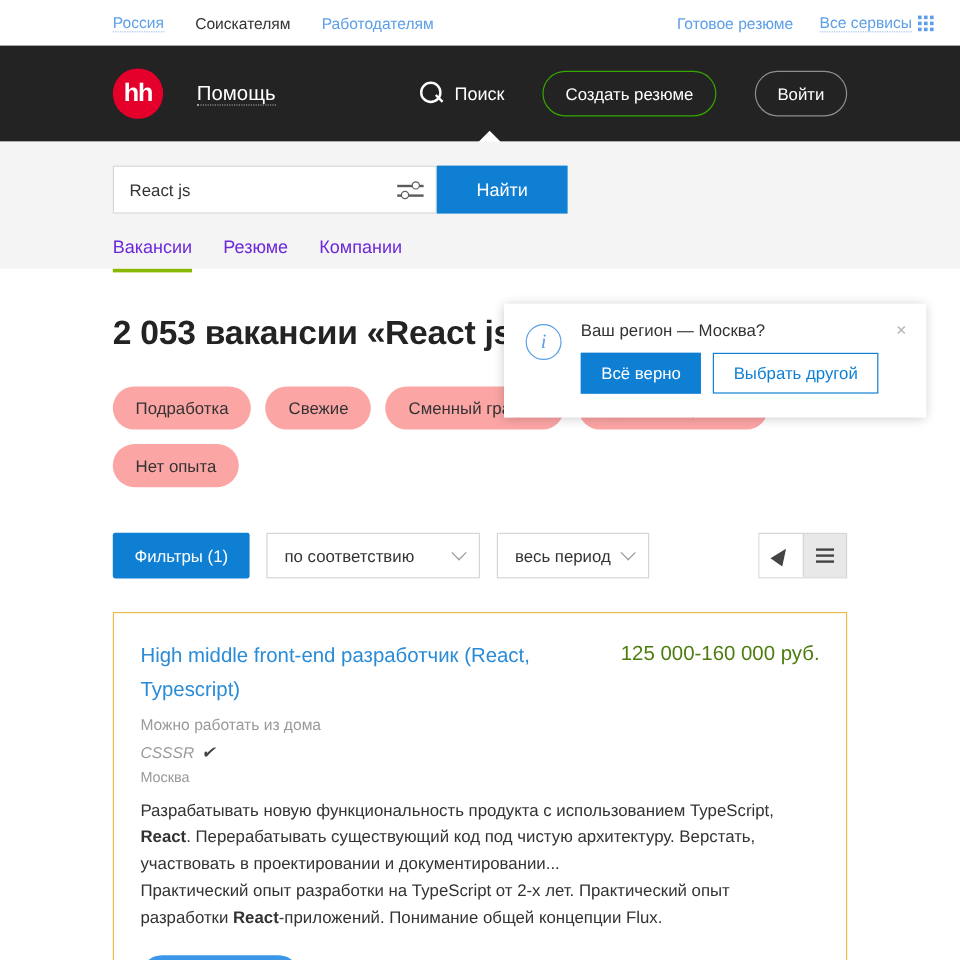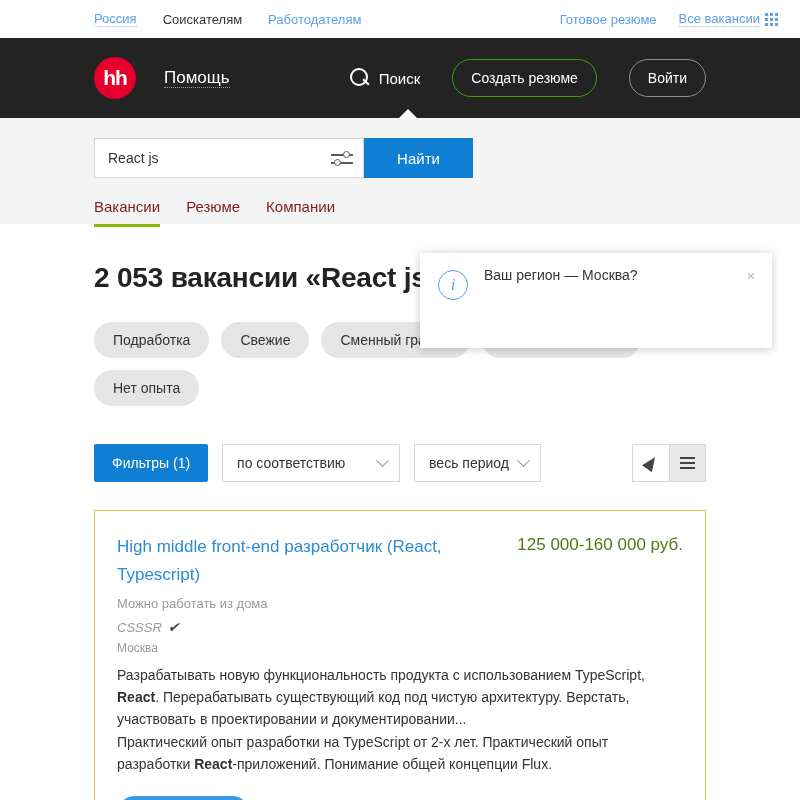--- a/index.html
+++ b/index.html
@@ -109,21 +109,21 @@
   .sliders b:nth-child(3) { top: 1px; left: 12px; }
   .sliders b:nth-child(4) { top: 9px; left: 3px; }
   .find-btn {
     width: 109px; height: 40px; background: #0f7fd4; color: #ffffff;
     border: none; font-size: 15px; cursor: pointer; font-family: inherit;
     text-align: center; padding-left: 0;
   }
   .tabsrow {
     display: flex; gap: 26px; margin-top: 20px; font-size: 15px;
   }
-  .tab { color: #7f1d1d; cursor: pointer; padding-bottom: 9px; border-bottom: 3px solid transparent; }
+  .tab { color: #6d28d9; cursor: pointer; padding-bottom: 9px; border-bottom: 3px solid transparent; }
   .tab.active { border-bottom-color: #8ab800; }
 
   
   .popup {
     position: absolute;
     left: 420px; top: 135px;
     width: 352px; height: 95px;
     background: #ffffff;
     box-shadow: 0 1px 9px rgba(0,0,0,0.22);
     display: flex; padding: 14px 14px 14px 18px;
@@ -151,21 +151,21 @@
   }
 
   
   .main { padding: 0 94px; background: #ffffff; }
   .page-title {
     font-size: 28px; font-weight: bold; color: #232323;
     padding-top: 38px; letter-spacing: -0.2px;
   }
   .chips { display: flex; flex-wrap: wrap; gap: 12px; margin-top: 28px; max-width: 560px; }
   .chip {
-    background: #e5e5e5; border-radius: 18px; padding: 10px 19px;
+    background: #fca5a5; border-radius: 18px; padding: 10px 19px;
     font-size: 14px; color: #333333; cursor: pointer; white-space: nowrap;
   }
 
   .controls { display: flex; align-items: center; margin-top: 38px; }
   .filters-btn {
     background: #0f7fd4; color: #ffffff; border: none;
     padding: 0 18px; height: 38px; font-size: 14px; cursor: pointer;
     font-family: inherit; border-radius: 2px;
   }
   .select-box {
@@ -223,21 +223,21 @@
 
 <div class="topbar">
   <div class="topbar-left">
     <span class="tb-link">Россия</span>
     <span class="tb-text">Соискателям</span>
     <span class="tb-link plain">Работодателям</span>
   </div>
   <div class="topbar-right">
     <span class="tb-link plain">Готовое резюме</span>
     <span class="all-services-wrap">
-      <span class="tb-link">Все вакансии</span>
+      <span class="tb-link">Все сервисы</span>
       <span class="grid-icon">
         <i></i>
           <i></i>
           <i></i>
           <i></i>
           <i></i>
           <i></i>
           <i></i>
           <i></i>
           <i></i>
@@ -277,20 +277,24 @@
   <div class="tabsrow">
     <span class="tab active">Вакансии</span>
     <span class="tab">Резюме</span>
     <span class="tab">Компании</span>
   </div>
 
   <div class="popup">
     <div class="info-icon">i</div>
     <div class="popup-body">
       <div class="popup-title">Ваш регион — Москва?</div>
+      <div class="popup-btns">
+        <button class="pbtn primary">Всё верно</button>
+        <button class="pbtn ghost">Выбрать другой</button>
+      </div>
     </div>
     <div class="popup-close">×</div>
   </div>
 </div>
 
 <div class="main">
   <div class="page-title">2 053 вакансии «React js»</div>
 
   <div class="chips">
     <span class="chip">Подработка</span>

